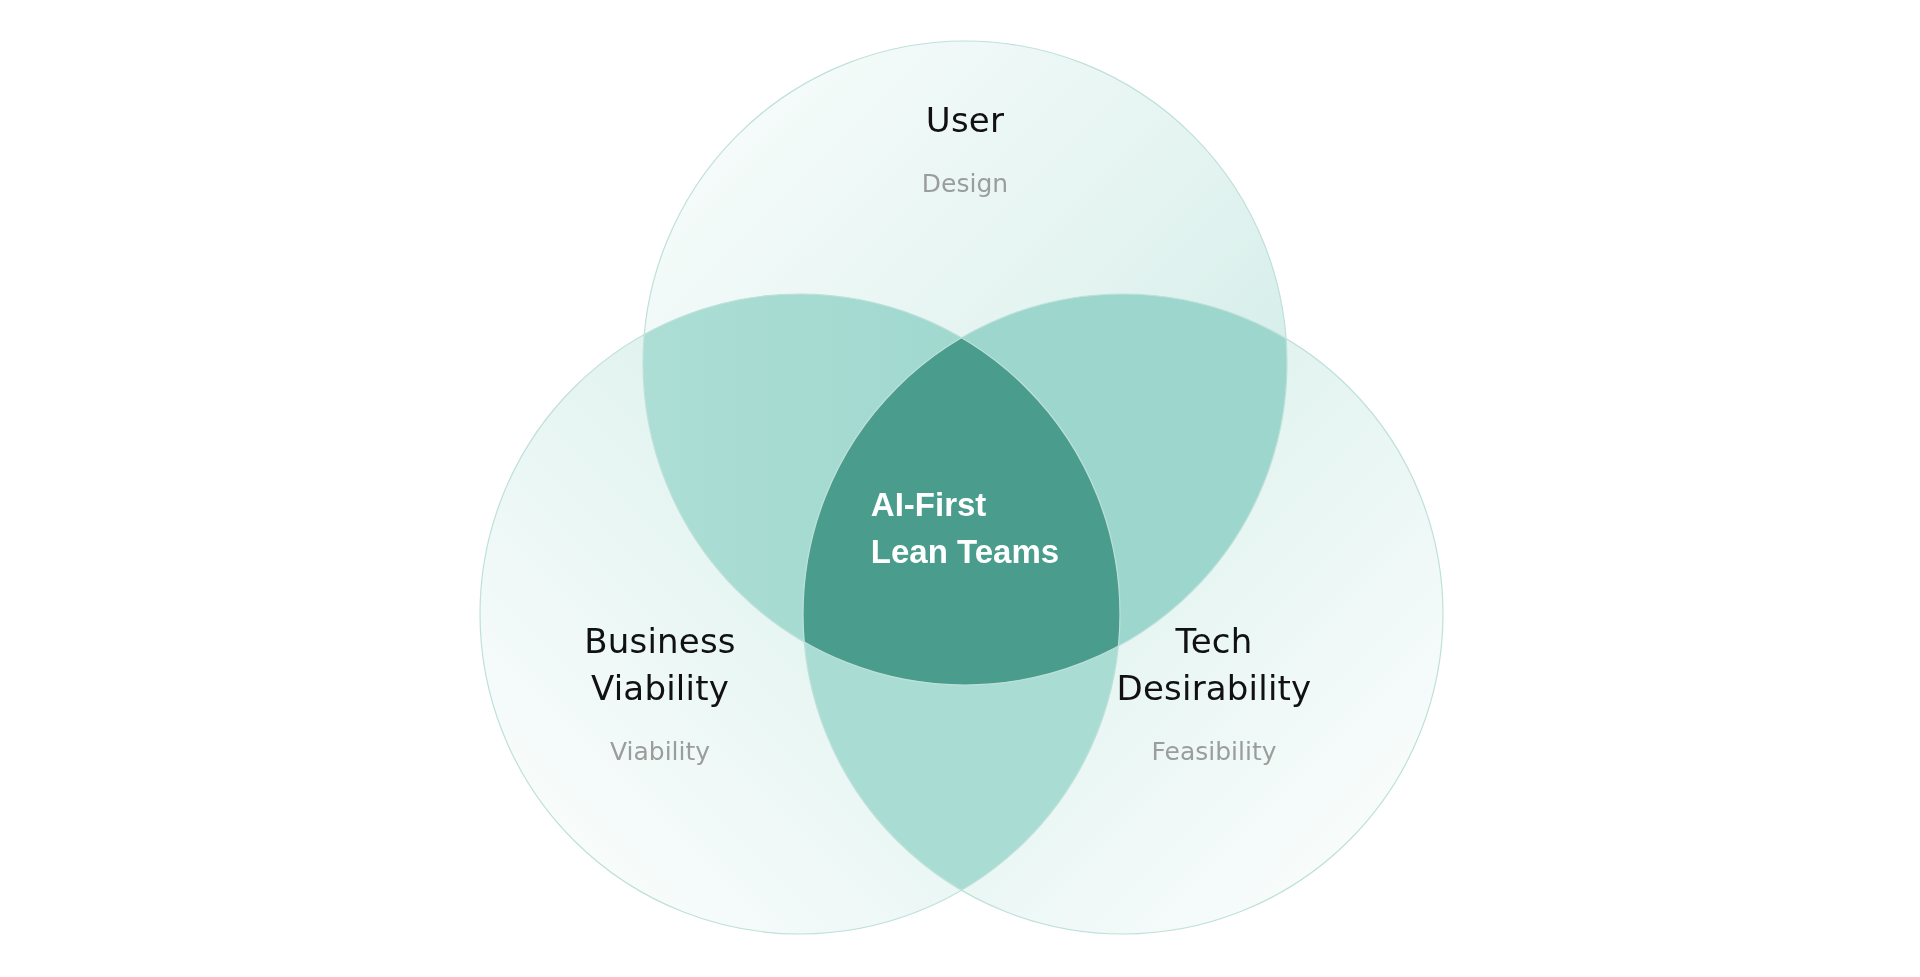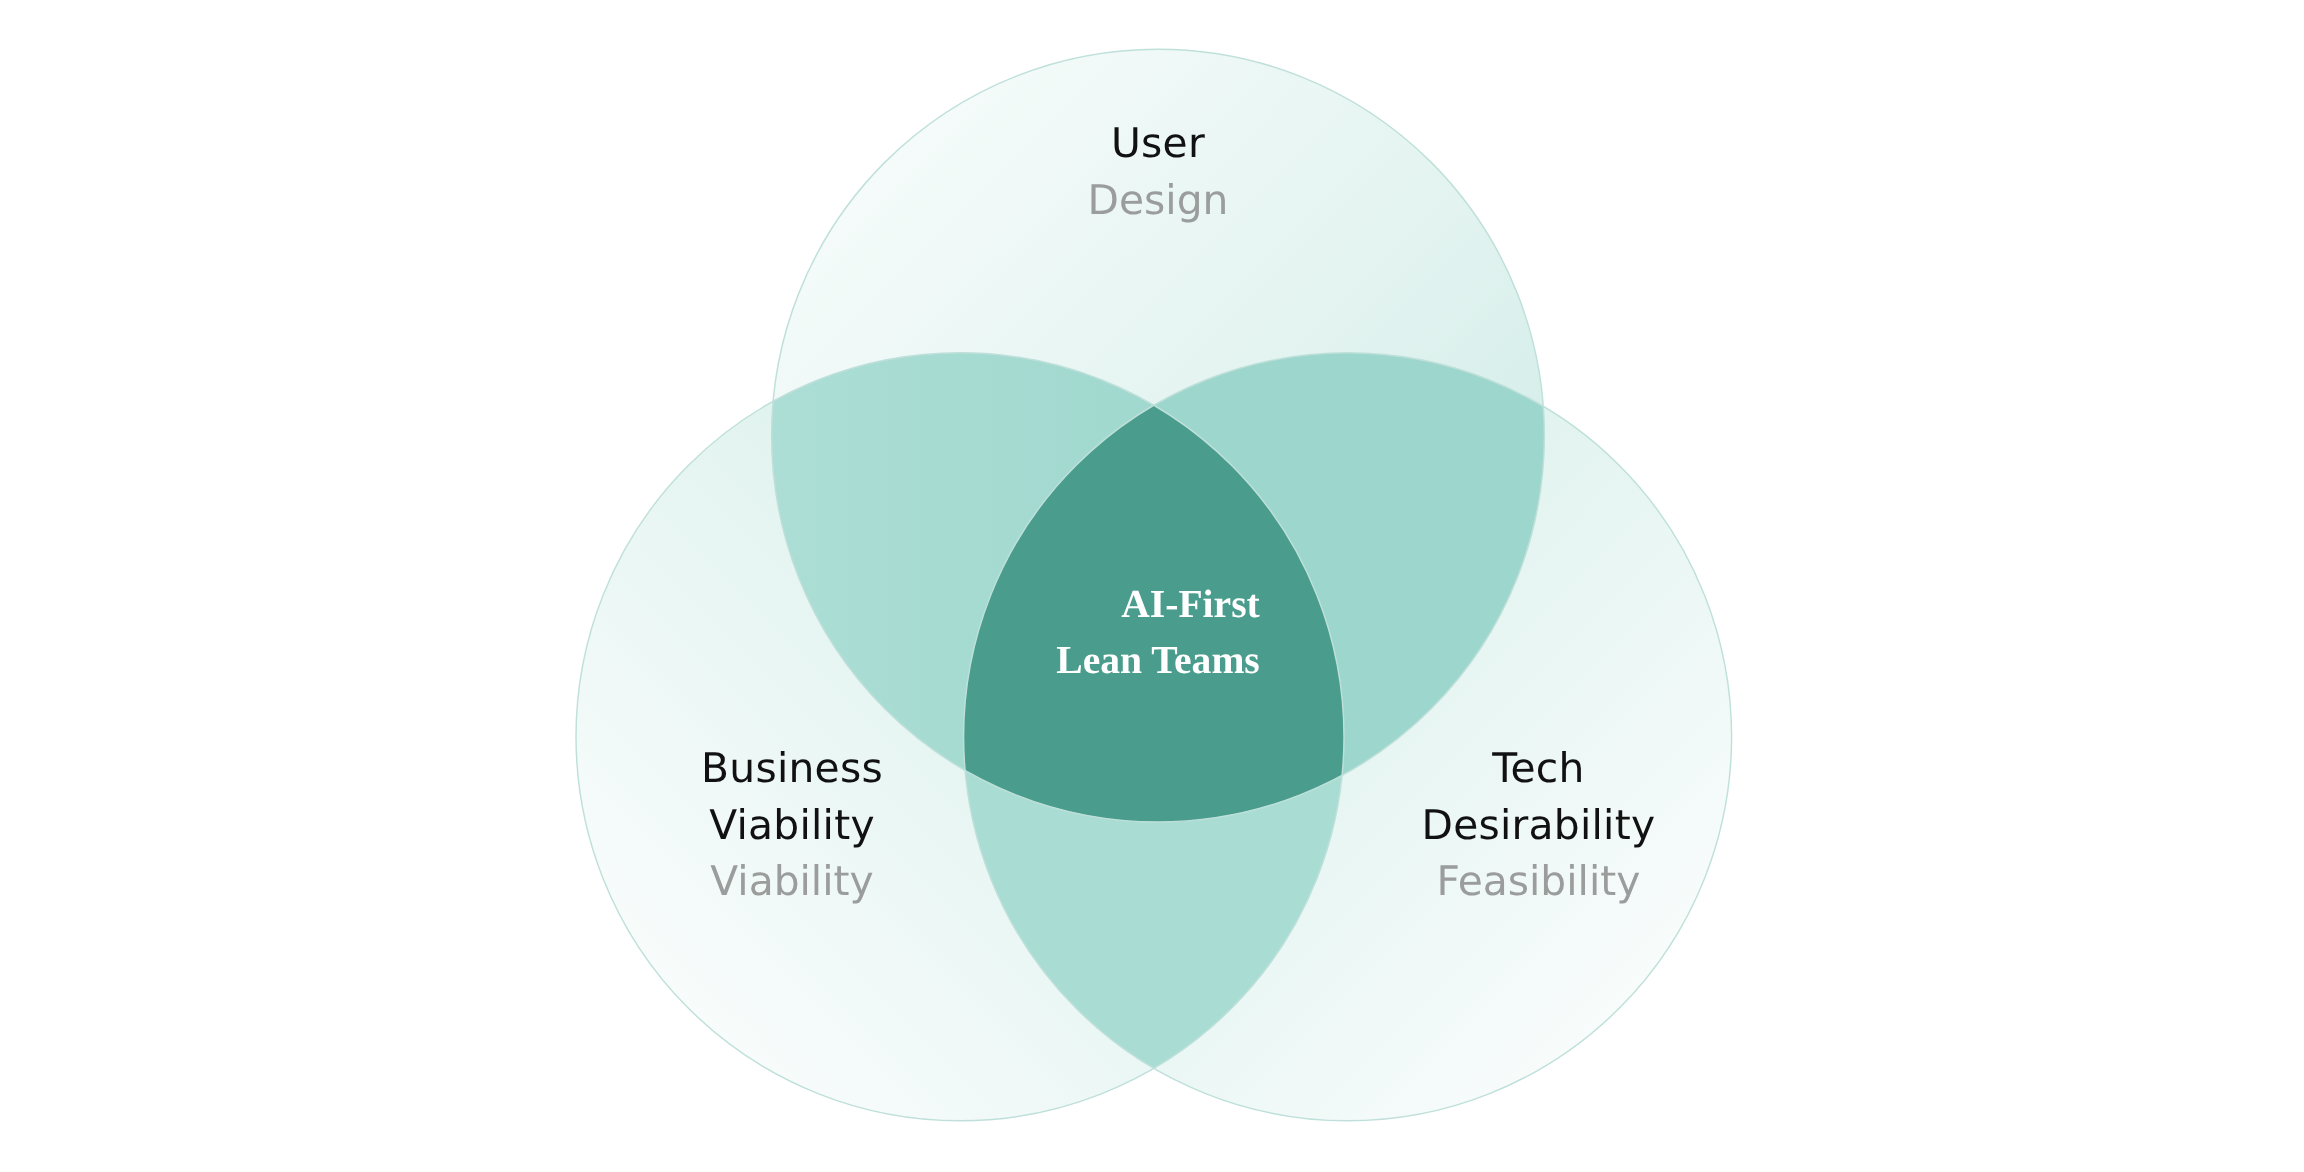--- a/index.html
+++ b/index.html
@@ -32,28 +32,29 @@
     .label .title {
       display: block;
       color: #111111;
       font-size: 34px;
       line-height: 47px;
       letter-spacing: 0.2px;
     }
     .label .subtitle {
       display: block;
       color: #9a9d9c;
-      font-size: 34px;
+      font-size: 25px;
       line-height: 47px;
+      margin-top: 16px;
     }
     .center-label {
       position: absolute;
       transform: translate(-50%, -50%);
-      text-align: right;
-      font-family: Liberation Serif, serif;
+      text-align: left;
+      font-family: Liberation Sans, sans-serif;
       font-weight: bold;
       color: #ffffff;
       font-size: 33px;
       line-height: 47px;
       white-space: nowrap;
     }
     .center-label span { display: block; }
   </style>
 </head>
 <body>
@@ -122,21 +123,21 @@
     <span class="title">User</span>
     <span class="subtitle">Design</span>
   </div>
 
   <div class="label" style="left:660px; top:618px;">
     <span class="title">Business</span>
     <span class="title">Viability</span>
     <span class="subtitle">Viability</span>
   </div>
 
-  <div class="label" style="left:1282px; top:618px;">
+  <div class="label" style="left:1214px; top:618px;">
     <span class="title">Tech</span>
     <span class="title">Desirability</span>
     <span class="subtitle">Feasibility</span>
   </div>
 
   <div class="center-label" style="left:965px; top:528px;">
     <span>AI-First</span>
     <span>Lean Teams</span>
   </div>
 </div>

